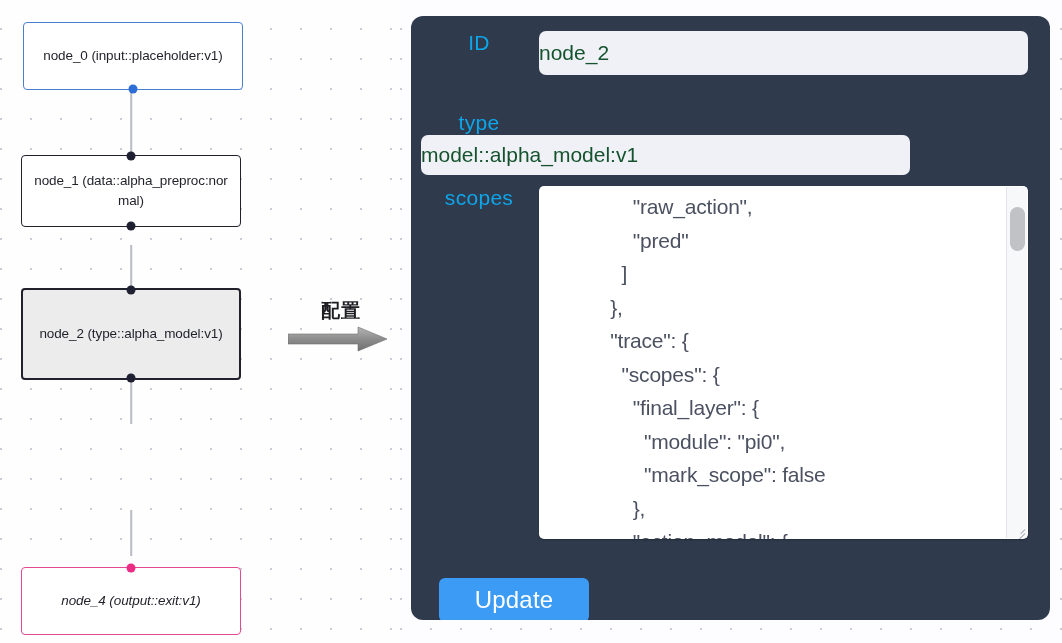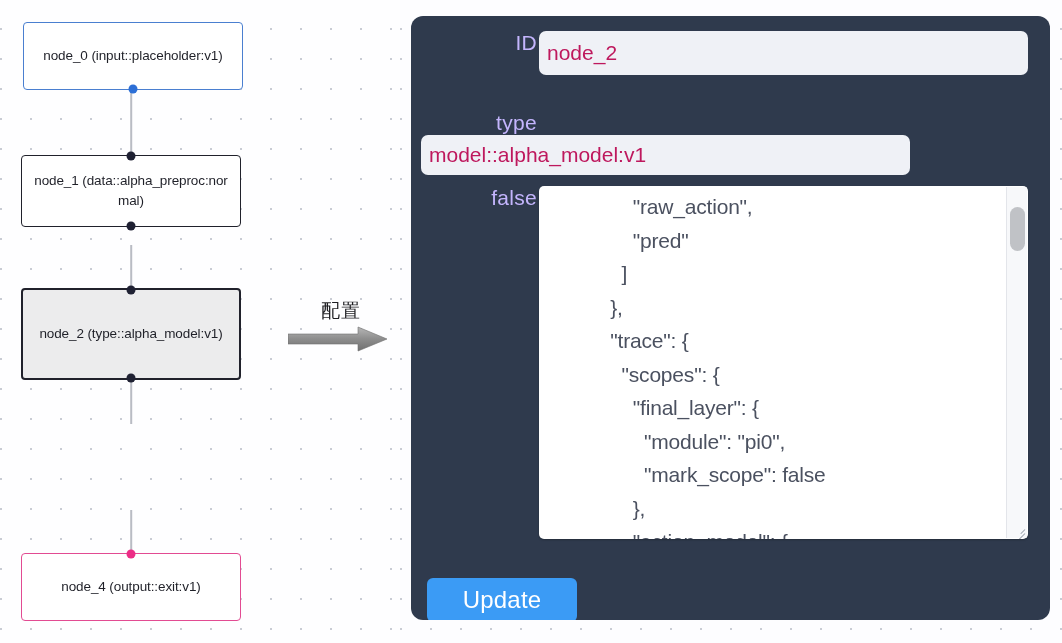--- a/index.html
+++ b/index.html
@@ -99,20 +99,21 @@
     background: #b9bcc4;
     left: 50%;
     transform: translateX(-50%);
     z-index: 1;
   }
 
   
   .annotation {
     position: absolute;
     z-index: 6;
+    font-weight: bold;
   }
   .annot-label {
     font-size: 19px;
     color: #1e1e22;
     font-family: "DejaVu Sans", sans-serif;
     letter-spacing: 1px;
     text-align: center;
   }
   .arrow-wrap { margin-top: 2px; }
 
@@ -128,36 +129,36 @@
     overflow: hidden;
     box-sizing: border-box;
   }
   .field-row {
     position: absolute;
     display: flex;
     align-items: flex-start;
   }
   .field-label {
     width: 118px;
-    text-align: right;
+    text-align: center;
     padding-right: 2px;
     box-sizing: border-box;
-    color: #c4b5fd;
+    color: #0ea5e9;
     font-size: 21px;
     letter-spacing: 0.3px;
   }
   .field-input {
     box-sizing: border-box;
     background: #eff1f6;
     border: none;
     border-radius: 7px;
-    color: #be185d;
+    color: #14532d;
     font-size: 21px;
     font-family: "Liberation Sans", sans-serif;
-    padding: 0 8px;
+    padding: 0 0;
     outline: none;
   }
   #row-id { left: 10px; top: 15px; }
   #row-id .field-input { width: 489px; height: 44px; line-height: 44px; }
   #row-type { left: 10px; top: 95px; flex-direction: column; }
   #row-type .field-input { width: 489px; height: 40px; line-height: 44px; }
 
   #row-config { left: 10px; top: 170px; }
   .config-textarea-wrap {
     position: relative;
@@ -218,21 +219,21 @@
     height: 1px;
     background: #9aa0ab;
     transform-origin: right center;
     transform: rotate(-45deg);
   }
   .resize-grip i:nth-child(1) { bottom: 3px;  width: 11px; }
   .resize-grip i:nth-child(2) { bottom: 7px;  width: 6px;  }
 
   .update-button {
     position: absolute;
-    left: 16px;
+    left: 28px;
     top: 562px;
     width: 150px;
     height: 44px;
     background: #3b9bf5;
     color: #ffffff;
     border: none;
     border-radius: 6px;
     font-size: 24px;
     font-family: "Liberation Sans", sans-serif;
     letter-spacing: 0.2px;
@@ -268,21 +269,21 @@
     </div>
 
     <div class="node is-selected" style="left:21px; top:288px; width:220px; height:92px;">
       <span class="node-text">node_2
 (type::alpha_model:v1)</span>
       <span class="handle" style="left:50%; top:0%;"></span>
       <span class="handle" style="left:50%; top:100%;"></span>
     </div>
 
 
-    <div class="node is-output" style="left:21px; top:553px; width:220px; height:68px;">
+    <div class="node is-output" style="left:21px; top:567px; width:220px; height:68px;font-style:italic;">
       <span class="node-text">node_4
 (output::exit:v1)</span>
       <span class="handle pink" style="left:50%; top:0%;"></span>
     </div>
   </div>
 
   <div class="annotation" style="left:288px; top:298px; width:106px;">
     <div class="annot-label">配置</div>
     <div class="arrow-wrap">
       <svg width="100" height="26" viewBox="0 0 100 26" aria-hidden="true">
@@ -304,21 +305,21 @@
       <div class="field-label">ID</div>
       <input class="field-input" type="text" value="node_2" style="">
     </div>
 
     <div class="field-row" id="row-type">
       <div class="field-label">type</div>
       <input class="field-input" type="text" value="model::alpha_model:v1" style="">
     </div>
 
     <div class="field-row" id="row-config">
-      <div class="field-label">false</div>
+      <div class="field-label">scopes</div>
       <div class="config-textarea-wrap">
         <textarea class="config-textarea" spellcheck="false" style="">      "raw_action",
       "pred"
     ]
   },
   "trace": {
     "scopes": {
       "final_layer": {
         "module": "pi0",
         "mark_scope": false

